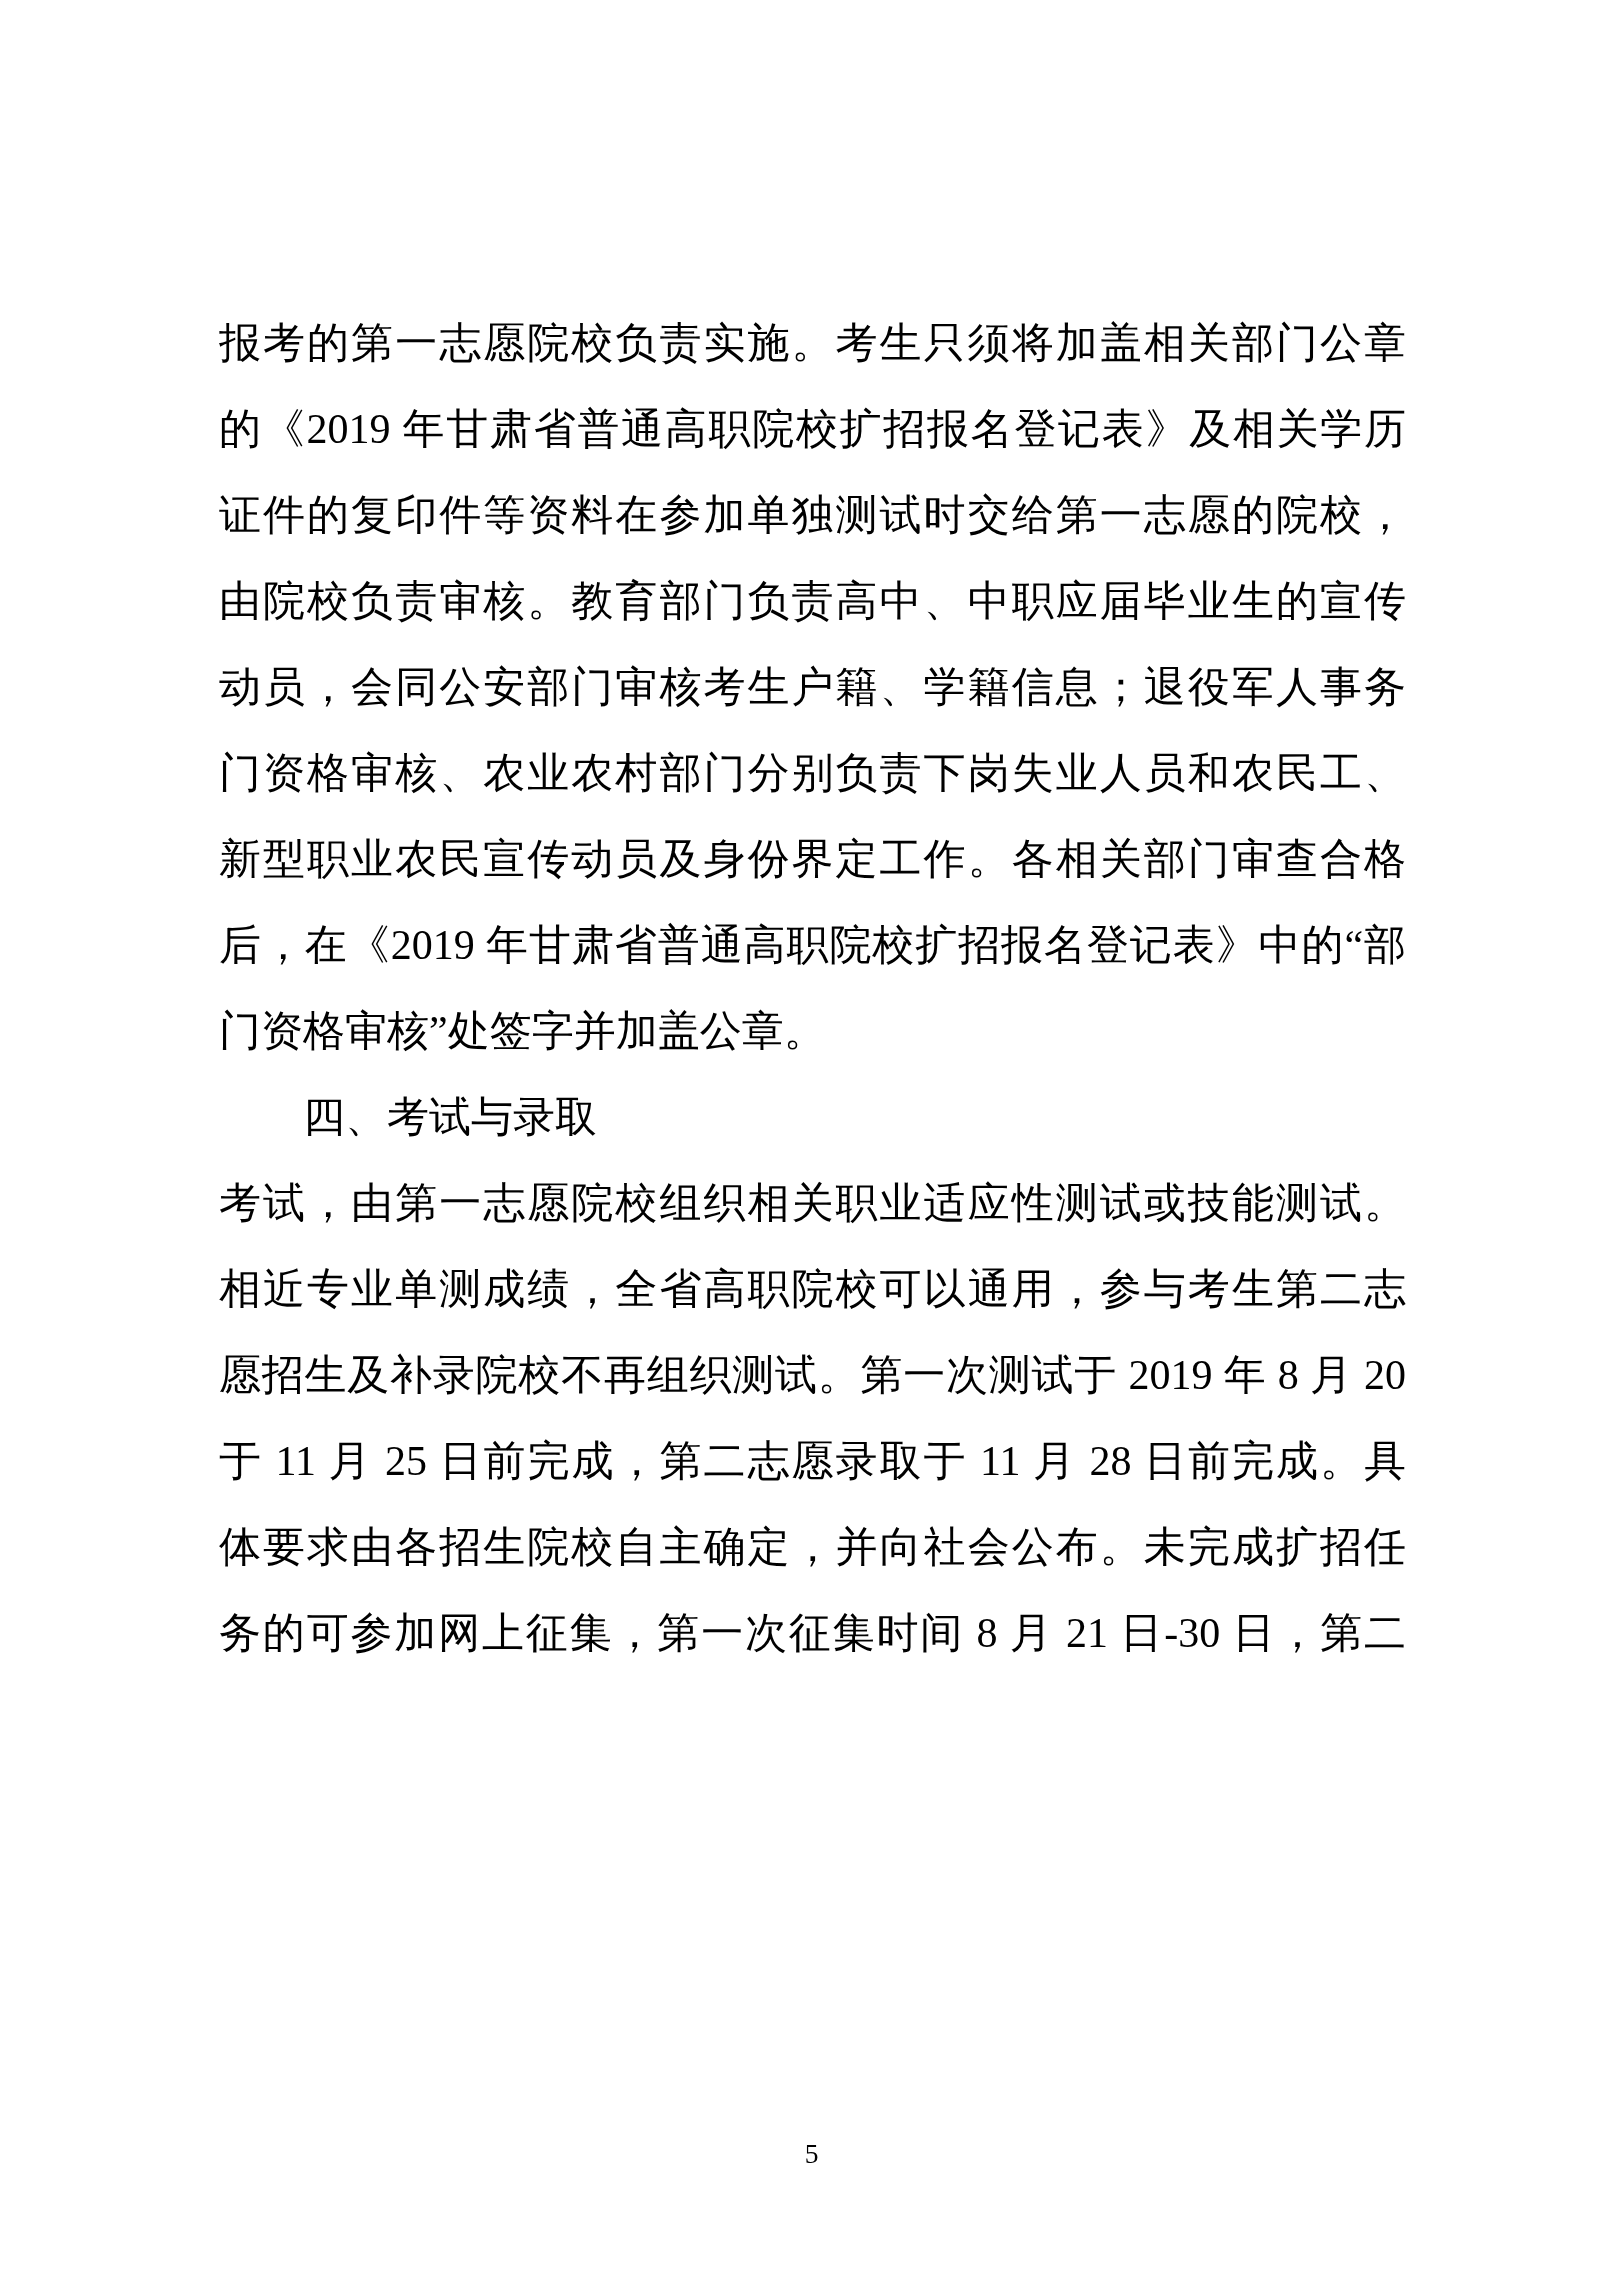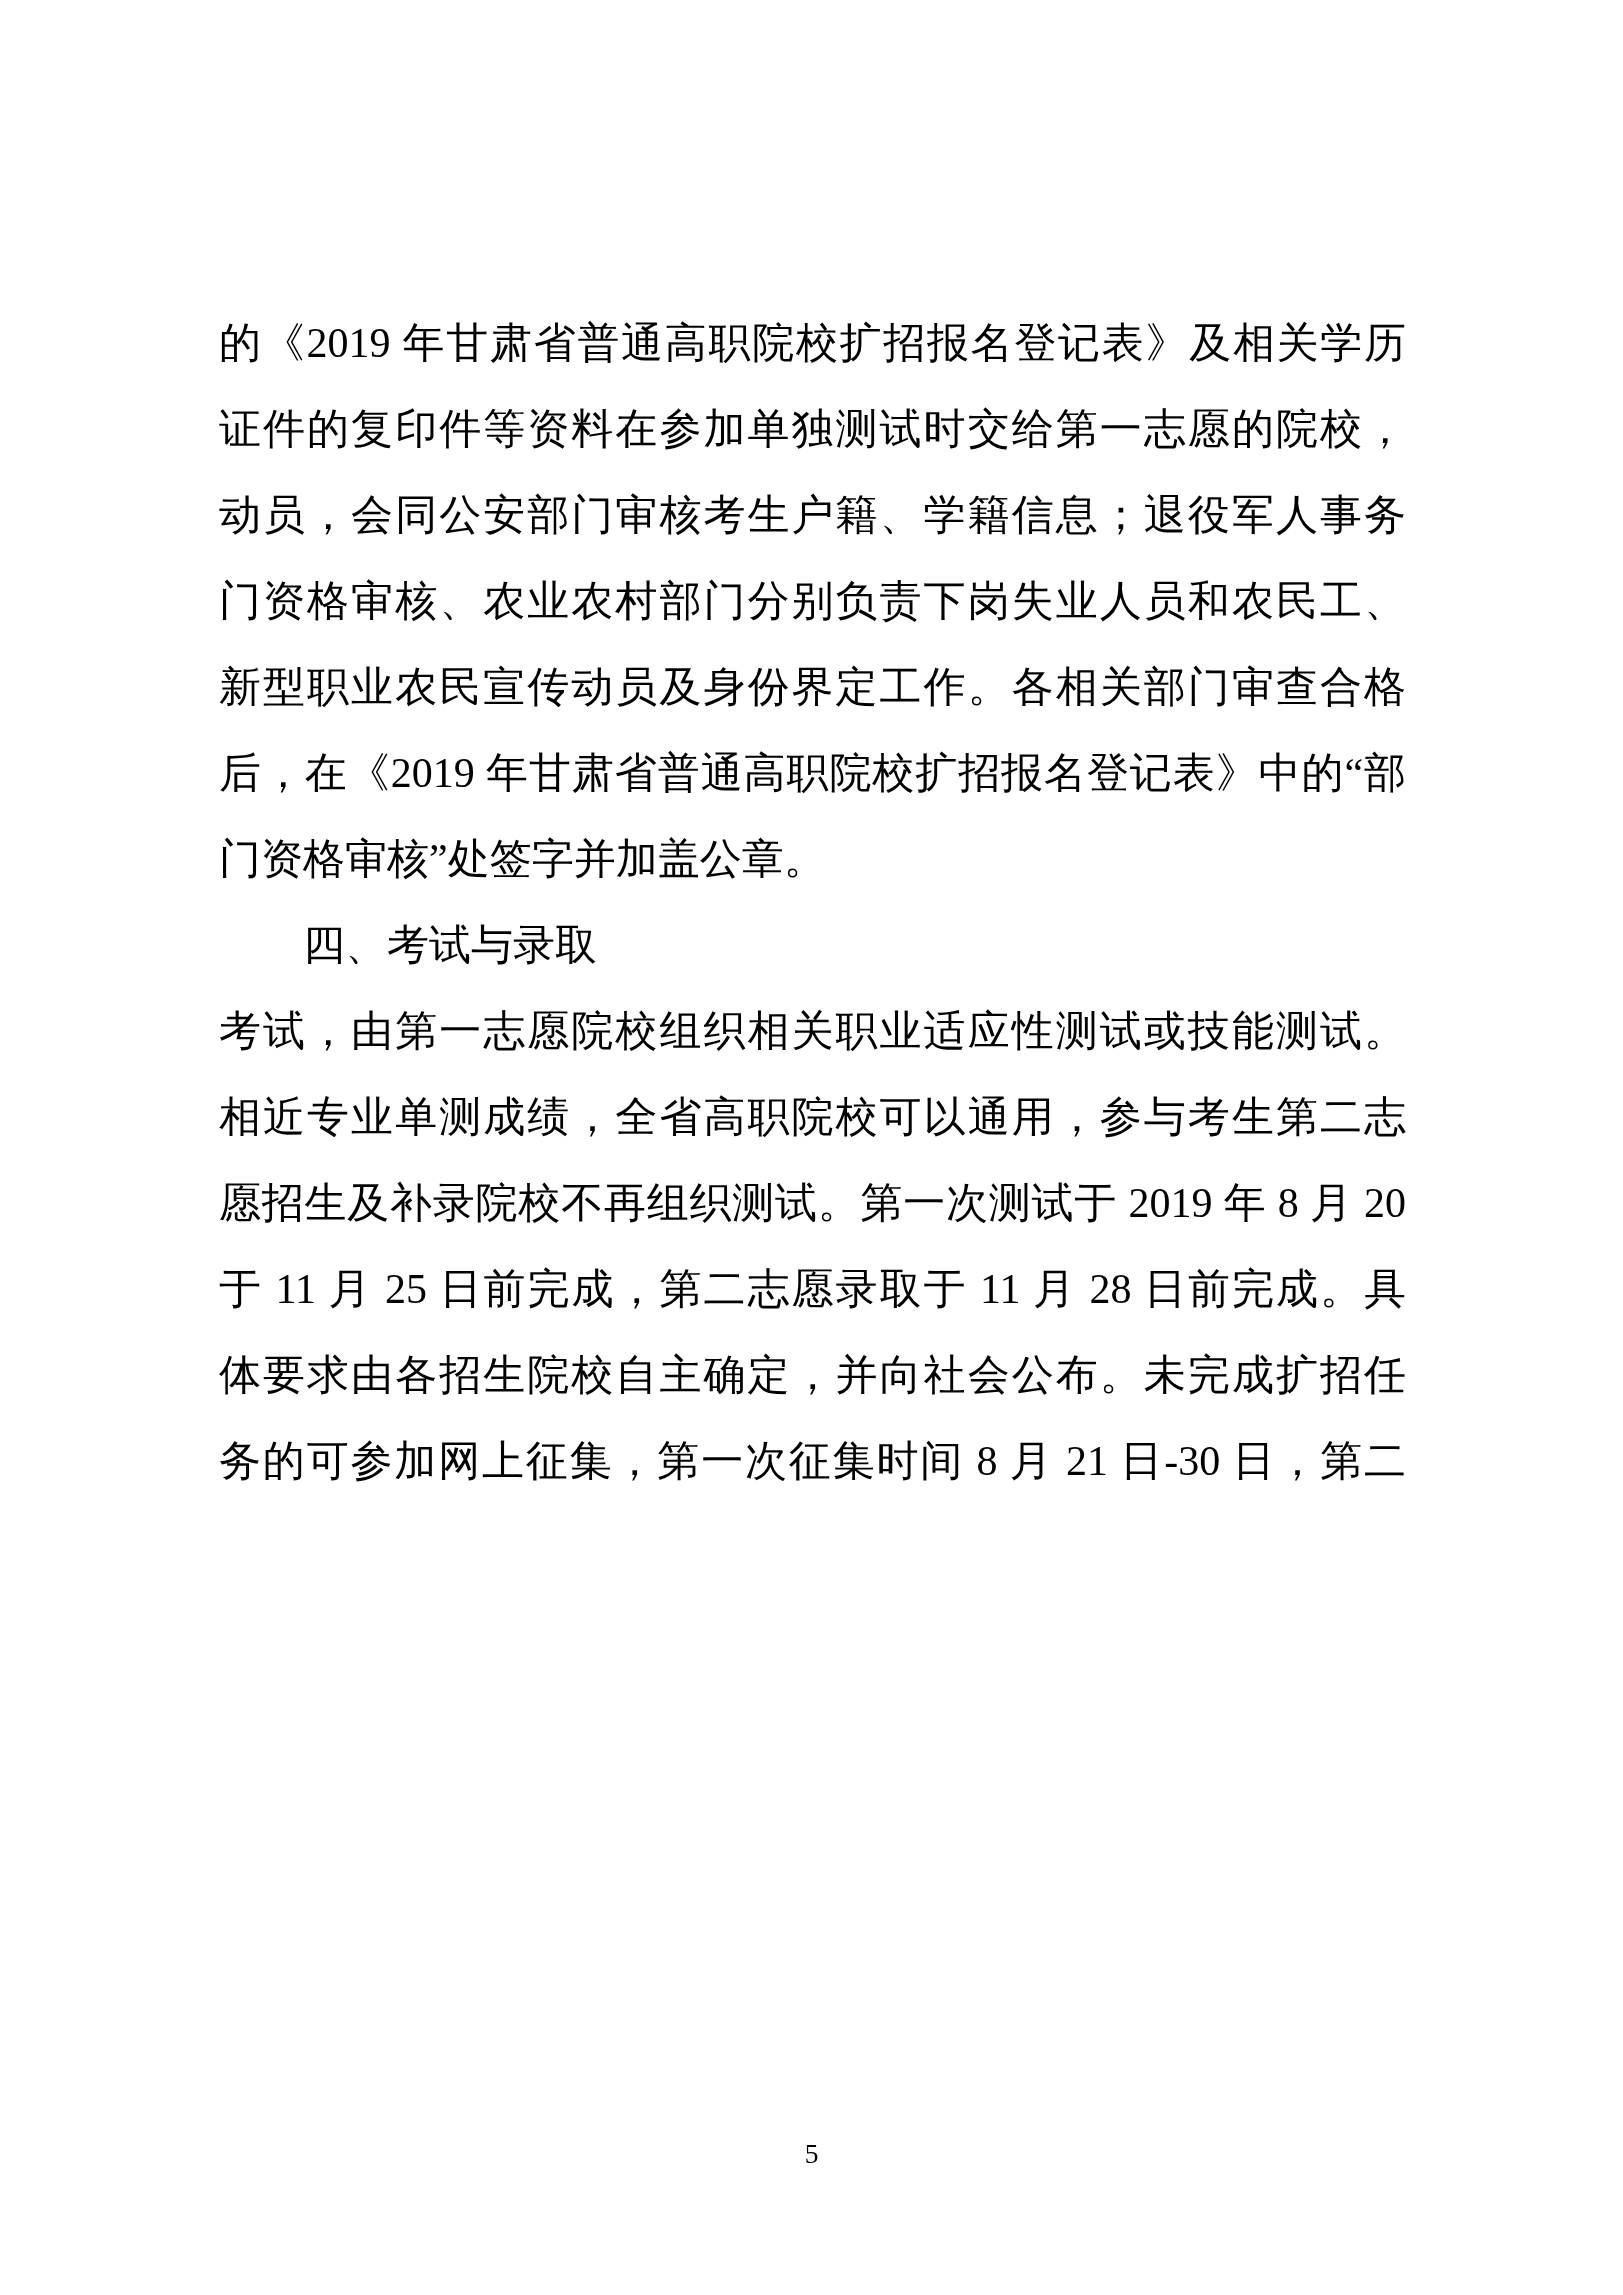--- a/index.html
+++ b/index.html
@@ -48,22 +48,24 @@
     text-align: center;
     font-size: 27.5px;
     line-height: 29px;
     font-family: "Liberation Serif", "DejaVu Serif", serif;
   }
 </style>
 </head>
 <body>
 
 <div class="text-block" id="text-block">
+    <div class="line justify">报考的第一志愿院校负责实施。考生只须将加盖相关部门公章</div>
     <div class="line justify">的《2019 年甘肃省普通高职院校扩招报名登记表》及相关学历</div>
     <div class="line justify">证件的复印件等资料在参加单独测试时交给第一志愿的院校，</div>
+    <div class="line justify">由院校负责审核。教育部门负责高中、中职应届毕业生的宣传</div>
     <div class="line justify">动员，会同公安部门审核考生户籍、学籍信息；退役军人事务</div>
     <div class="line justify">门资格审核、农业农村部门分别负责下岗失业人员和农民工、</div>
     <div class="line justify">新型职业农民宣传动员及身份界定工作。各相关部门审查合格</div>
     <div class="line justify">后，在《2019 年甘肃省普通高职院校扩招报名登记表》中的“部</div>
     <div class="line">门资格审核”处签字并加盖公章。</div>
     <div class="line heading indent">四、考试与录取</div>
     <div class="line justify">考试，由第一志愿院校组织相关职业适应性测试或技能测试。</div>
     <div class="line justify">相近专业单测成绩，全省高职院校可以通用，参与考生第二志</div>
     <div class="line justify">愿招生及补录院校不再组织测试。第一次测试于 2019 年 8 月 20</div>
     <div class="line justify">于 11 月 25 日前完成，第二志愿录取于 11 月 28 日前完成。具</div>

